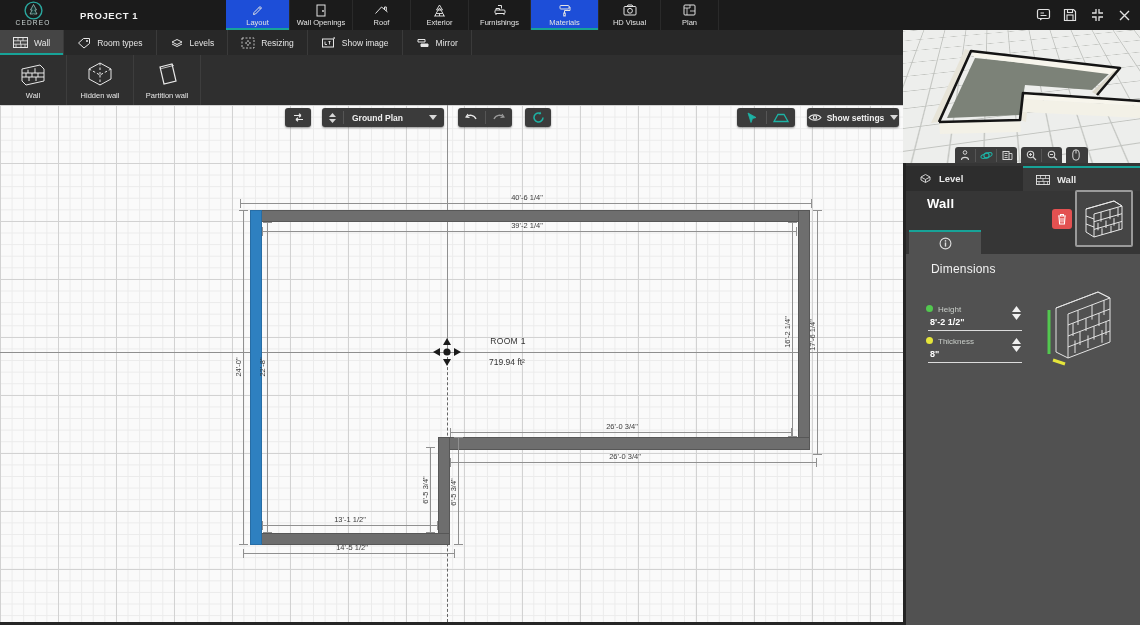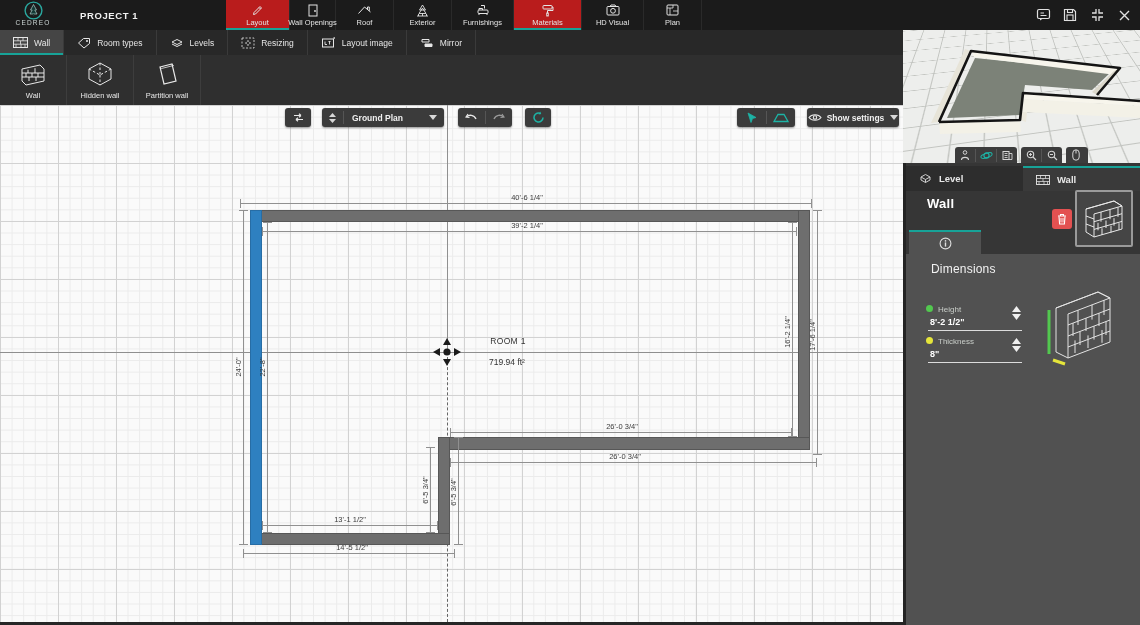--- a/index.html
+++ b/index.html
@@ -9,21 +9,21 @@
 
   
   #titlebar{position:absolute;left:0;top:0;width:1140px;height:30px;background:#1b1b1b;z-index:30;}
   .brand{position:absolute;left:6px;top:1px;width:54px;height:28px;display:flex;flex-direction:column;align-items:center;}
   .brand-name{font-size:6.5px;letter-spacing:1.2px;color:#cdd6d5;margin-top:-1px;}
   .project{position:absolute;left:66px;top:10px;font-size:9.5px;font-weight:bold;color:#f0f0f0;letter-spacing:.6px;margin-left:14px;}
   .mtabs{position:absolute;left:226px;top:0;height:30px;display:flex;}
   .mtab{height:30px;display:flex;flex-direction:column;align-items:center;padding-top:3px;position:relative;border-right:1px solid #2a2a2a;cursor:pointer;}
   .mtab .ic{height:14px;display:flex;align-items:center;}
   .mtab .lb{font-size:7.5px;color:#e4e4e4;margin-top:1px;white-space:nowrap;}
-  .mtab.active{background:#b91c1c;}
+  .mtab.active{background:#1d4ed8;}
   .mtab.active::after{content:"";position:absolute;left:0;right:0;bottom:0;height:2px;background:#17a398;}
   #winicons{position:absolute;right:8px;top:7px;display:flex;gap:11px;}
   .wic{width:16px;height:16px;display:flex;align-items:center;justify-content:center;cursor:pointer;}
 
   
   #row2{position:absolute;left:0;top:30px;width:905px;height:25px;background:#282828;display:flex;z-index:20;}
   .ttab{display:flex;align-items:center;gap:6px;padding:0 13px;position:relative;border-right:1px solid #3a3a3a;color:#e6e6e6;font-size:8.5px;cursor:pointer;}
   .ttab.active{background:#454545;}
   .ttab.active::after{content:"";position:absolute;left:0;right:0;bottom:0;height:2px;background:#17a398;}
   #row3{position:absolute;left:0;top:55px;width:905px;height:50px;background:#2f2f2f;display:flex;z-index:20;}
@@ -102,21 +102,21 @@
 
   <div class="mtabs">
     <div class="mtab active" style="width:64px">
       <span class="ic">
           <svg width="13" height="13" viewBox="0 0 13 13">
             <path d="M2.5 10.5 L3 8.5 L9 2.5 L10.5 4 L4.5 10 L2.5 10.5 Z M8 3.5 L9.5 5" fill="none" stroke="#e4e4e4" stroke-width="1"></path>
           </svg>
         </span>
       <span class="lb">Layout</span>
     </div>
-    <div class="mtab" style="width:46px">
+    <div class="mtab" style="width:63px">
       <span class="ic">
           <svg width="10" height="13" viewBox="0 0 10 13">
             <rect x="1" y="1" width="8" height="11" fill="none" stroke="#e4e4e4" stroke-width="1"></rect>
             <circle cx="7" cy="7" r="0.9" fill="#e4e4e4"></circle>
           </svg>
         </span>
       <span class="lb">Wall Openings</span>
     </div>
     <div class="mtab" style="width:58px">
       <span class="ic">
@@ -242,21 +242,21 @@
     <span>Resizing</span>
   </div>
   <div class="ttab">
     <span>
         <svg width="15" height="12" viewBox="0 0 15 12">
           <rect x="1.5" y="2" width="11" height="8" fill="none" stroke="#e6e6e6" stroke-width="1"></rect>
           <path d="M4 4.5 L4 7.5 L6 7.5 M7.5 4.5 L9.5 4.5 M8.5 4.5 L8.5 7.5" stroke="#e6e6e6" stroke-width="0.9" fill="none"></path>
           <path d="M12.5 1 L14 1 M13.2 0.2 L13.2 1.8" stroke="#e6e6e6" stroke-width="0.8"></path>
         </svg>
       </span>
-    <span>Layout image</span>
+    <span>Show image</span>
   </div>
   <div class="ttab">
     <span>
         <svg width="14" height="12" viewBox="0 0 14 12">
           <path d="M2 2.5 L9 2.5 L9 5 L2 5 Z" fill="none" stroke="#e6e6e6" stroke-width="1"></path>
           <path d="M5 7 L12 7 L12 9.5 L5 9.5 Z" fill="#e6e6e6" stroke="#e6e6e6" stroke-width="1"></path>
         </svg>
       </span>
     <span>Mirror</span>
   </div>

